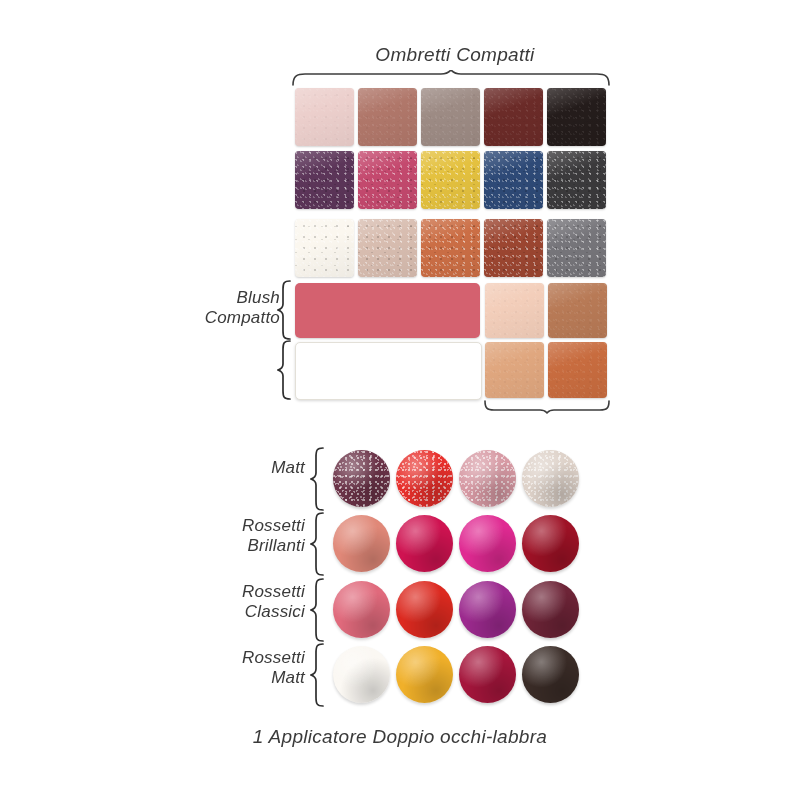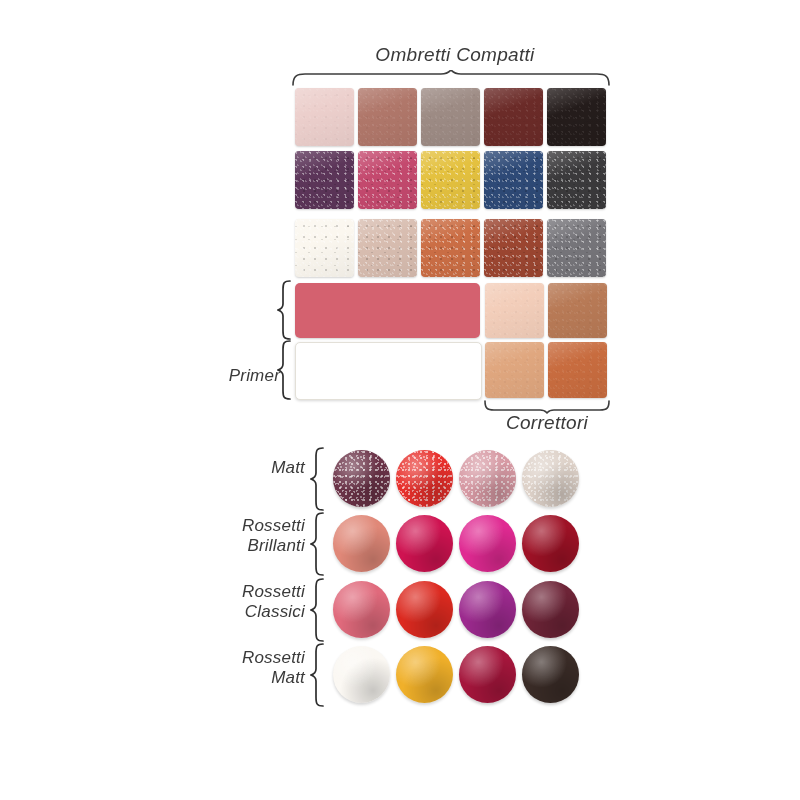--- a/index.html
+++ b/index.html
@@ -174,31 +174,32 @@
       <div class="sw shimmer" style="left: 484px; top: 219px; width: 59px; height: 58px; background: rgb(156, 70, 49);">
         <div class="grain"></div>
         <div class="sheen"></div>
       </div>
       <div class="sw shimmer" style="left: 547px; top: 219px; width: 59px; height: 58px; background: rgb(118, 117, 122);">
         <div class="grain"></div>
         <div class="sheen"></div>
       </div>
     </div>
 
+  <div class="label" style="left:150px;top:288px;width:130px;">Blush
+Compatto</div>
   <div class="brace-v" style="left:277px;top:280px;">
     <svg width="16" height="60" viewBox="0 0 16 60">
       <path d="M13 1 C7 1 6 3 6 9 L6 24 C6 28 4 29 1 30 C4 31 6 32 6 36 L6 51 C6 57 7 59 13 59" fill="none" stroke="#2e2e2e" stroke-width="1.7" stroke-linecap="round"></path>
     </svg>
   </div>
   <div class="bar" id="blush-bar" style="left: 295px; top: 283px; width: 185px; height: 55px; background: rgb(212, 97, 111);">
     <div class="grain" style="opacity:.5"></div>
     <div class="sheen"></div>
   </div>
 
-  <div class="label" style="left:150px;top:366px;width:130px;">Primer</div>
   <div class="brace-v" style="left:277px;top:340px;">
     <svg width="16" height="60" viewBox="0 0 16 60">
       <path d="M13 1 C7 1 6 3 6 9 L6 24 C6 28 4 29 1 30 C4 31 6 32 6 36 L6 51 C6 57 7 59 13 59" fill="none" stroke="#2e2e2e" stroke-width="1.7" stroke-linecap="round"></path>
     </svg>
   </div>
   <div class="bar outline" id="primer-bar" style="left: 295px; top: 342px; width: 185px; height: 56px; background: rgb(255, 255, 255);">
     <div class="sheen" style="opacity:.35"></div>
   </div>
 
   <div id="correttori-grid">
@@ -217,21 +218,20 @@
       <div class="sw matte" style="left: 548px; top: 342px; width: 59px; height: 56px; background: rgb(200, 108, 63);">
         <div class="grain"></div>
         <div class="sheen"></div>
       </div>
     </div>
   <div class="brace-h" style="left:484px;top:400px;width:126px;height:14px;">
     <svg width="126" height="14" viewBox="0 0 126 14">
       <path d="M1 1 C1 8 3 10 10 10 L56 10 C61 10 62 12 63 13 C64 12 65 10 70 10 L116 10 C123 10 125 8 125 1" fill="none" stroke="#3d3d3d" stroke-width="1.6" stroke-linecap="round"></path>
     </svg>
   </div>
-  <div class="heading" style="left:484px;top:412px;width:126px;">Correttori</div>
 
   <div id="lip-rows">
       <div class="label" style="left: 175px; top: 458px; width: 130px;">Matt</div>
       <div class="brace-v" style="left: 310px; top: 447px;">
         <svg width="16" height="64" viewBox="0 0 16 64">
           <path d="M13 1 C7 1 6 3 6 10 L6 26 C6 30 4 31 1 32 C4 33 6 34 6 38 L6 54 C6 61 7 63 13 63" fill="none" stroke="#2e2e2e" stroke-width="1.7" stroke-linecap="round"></path>
         </svg>
       </div>
       <div class="dot shimmer" style="left: 333px; top: 450px; width: 57px; height: 57px; background: rgb(107, 51, 72);">
         <div class="grain"></div>
@@ -313,14 +313,15 @@
       <div class="dot matte" style="left: 459px; top: 646px; width: 57px; height: 57px; background: rgb(165, 22, 60);">
         <div class="grain"></div>
         <div class="sheen"></div>
       </div>
       <div class="dot matte" style="left: 522px; top: 646px; width: 57px; height: 57px; background: rgb(58, 44, 39);">
         <div class="grain"></div>
         <div class="sheen"></div>
       </div>
     </div>
 
+  <div class="caption" style="left:200px;top:726px;width:400px;">1 Applicatore Doppio occhi-labbra</div>
 
 </div>
 
 </body></html>

